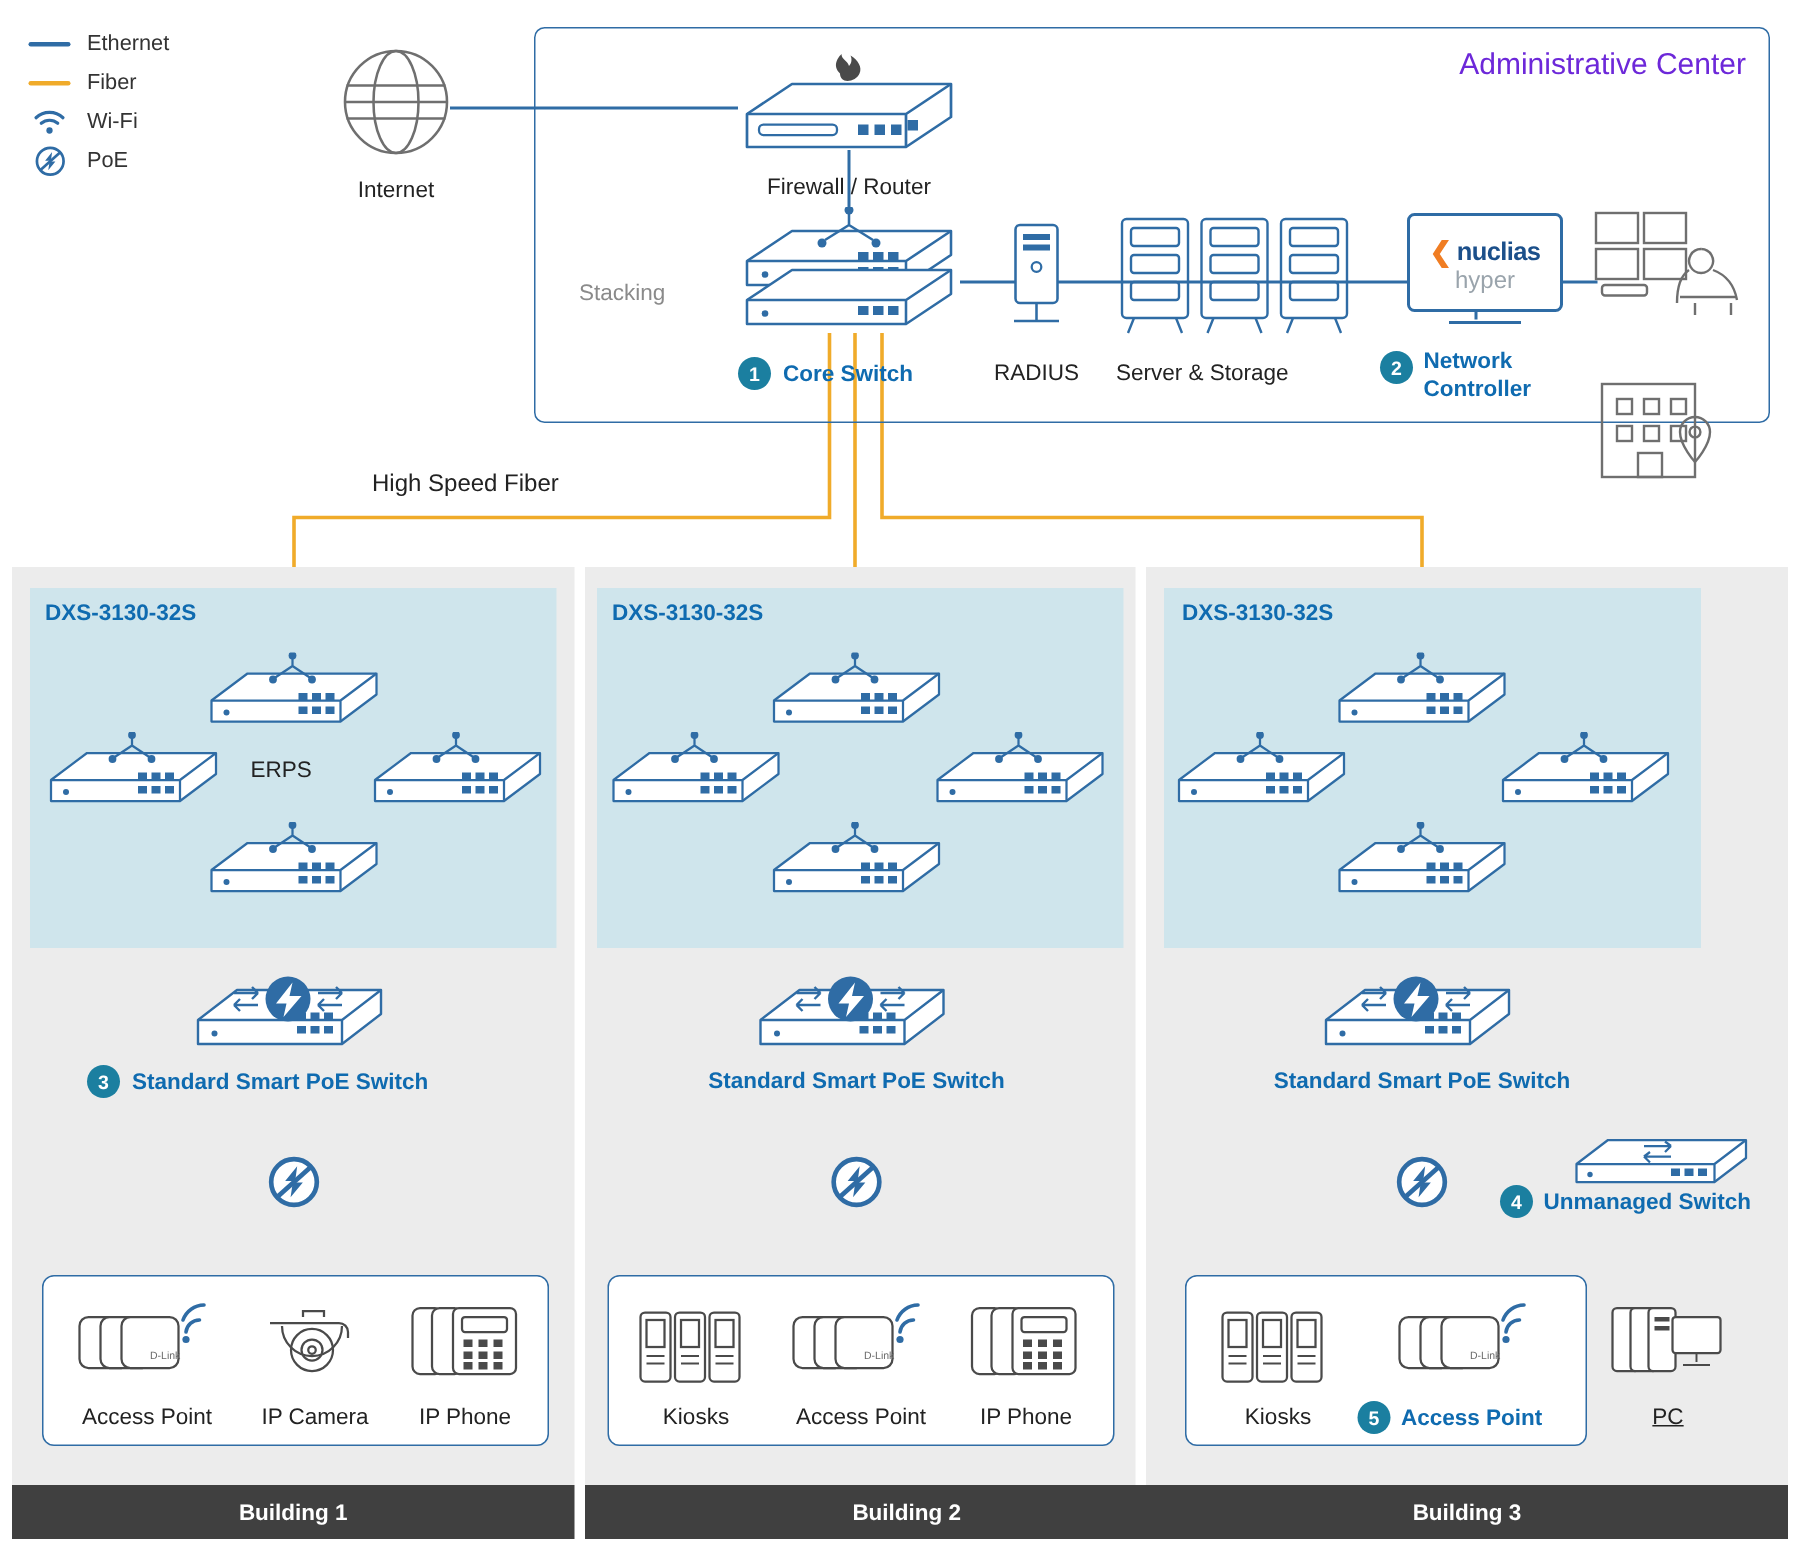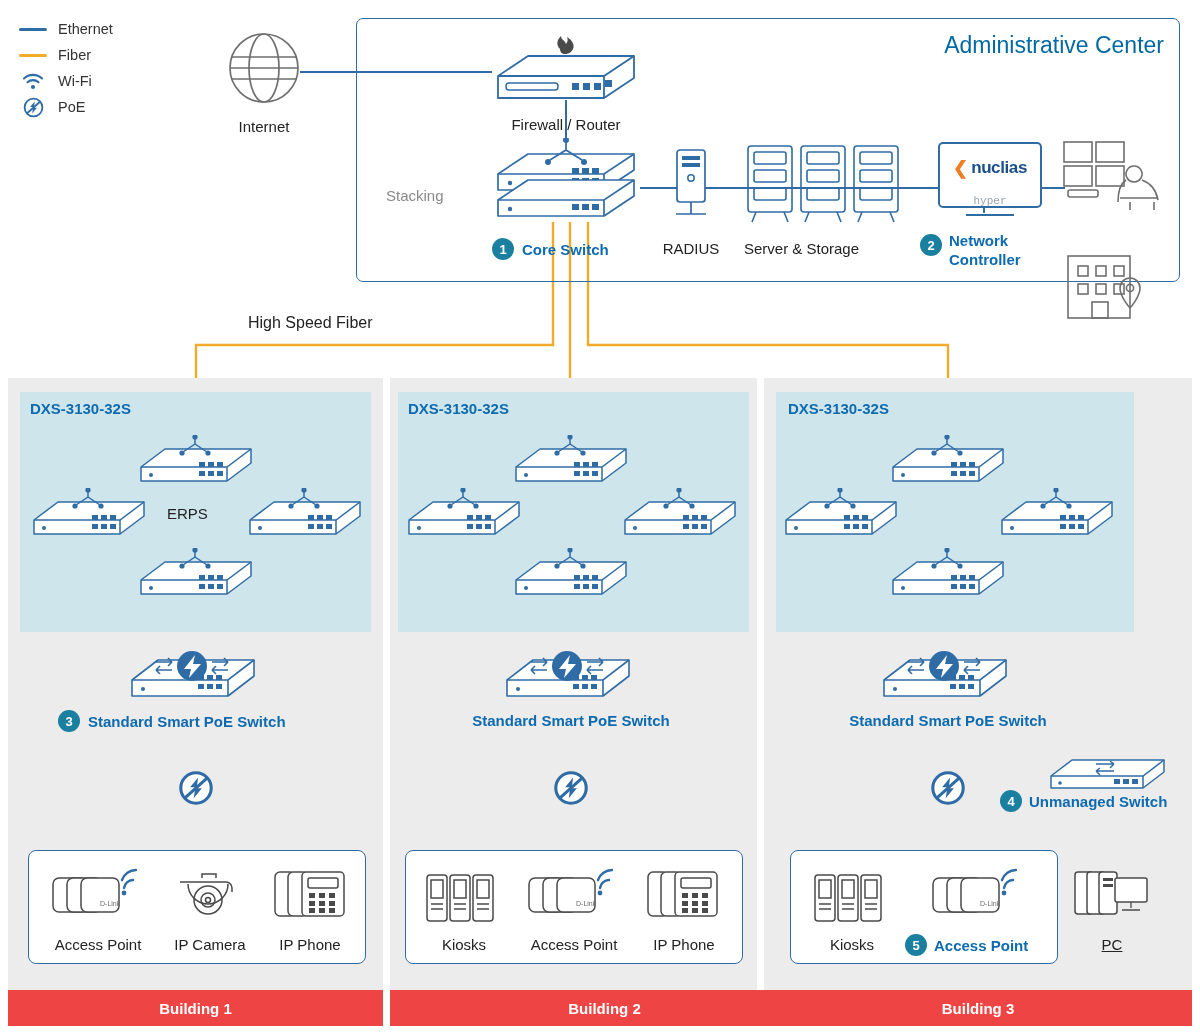--- a/index.html
+++ b/index.html
@@ -13,25 +13,25 @@
   .lbl-dark{color:#222;}
   .title-blue{color:#0f6bb0;font-weight:bold;}
   
   #legend{left:18px;top:18px;width:180px;}
   .legend-row{display:flex;align-items:center;height:22px;margin-bottom:4px;}
   .legend-swatch{width:30px;display:flex;align-items:center;justify-content:center;margin-right:10px;}
   .line-sw{width:28px;height:3px;border-radius:2px;}
   .legend-text{font-size:14.5px;color:#333;}
   
   #admin-box{left:356px;top:18px;width:822px;height:262px;border:1.5px solid #2f6ca5;border-radius:7px;}
-  #admin-title{right:36px;top:32px;font-size:23px;color:#0369a1;}
+  #admin-title{right:36px;top:32px;font-size:20px;color:#6d28d9;}
   
   .bld-outer{background:#ececec;}
   .bld-inner{background:#cfe5ec;}
-  .bld-footer{background:#ef4444;color:#fff;font-weight:bold;font-size:15px;
+  .bld-footer{background:#404040;color:#fff;font-weight:bold;font-size:15px;
     display:flex;align-items:center;justify-content:center;}
   .dev-box{border:1.5px solid #2f6ca5;border-radius:8px;background:#fff;}
   
   .badge{width:22px;height:22px;border-radius:50%;background:#1b7fa0;color:#fff;
     font-size:13px;font-weight:bold;display:flex;align-items:center;justify-content:center;}
   svg{display:block;}
 </style>
 </head>
 <body>
 
@@ -238,21 +238,21 @@
 
 <svg class="abs" style="left:936px;top:140px;" width="108" height="82" viewBox="0 0 108 82">
   <rect x="3" y="3" width="102" height="64" rx="4" fill="#fff" stroke="#2f6ca5" stroke-width="2"></rect>
   <path d="M48,67 L48,73 M30,75 L78,75" stroke="#2f6ca5" stroke-width="2" fill="none"></path>
 </svg>
 <div class="abs" style="left:946px;top:158px;width:88px;text-align:center;">
   <div style="display:flex;align-items:center;justify-content:center;gap:3px;">
     <span style="color:#f07d23;font-size:18px;font-weight:bold;line-height:1;">❮</span>
     <span style="color:#1b4f8a;font-size:17px;font-weight:bold;letter-spacing:-.4px;">nuclias</span>
   </div>
-  <div style="color:#9aa4ac;font-size:11px;margin-top:17px;font-family:Liberation Mono, monospace;">hyper</div>
+  <div style="color:#9aa4ac;font-size:16px;margin-top:1px;">hyper</div>
 </div>
 <div class="abs" style="left:920px;top:232px;width:146px;display:flex;align-items:flex-start;gap:7px;">
   <span class="badge" style="flex:0 0 22px;margin-top:2px;">2</span>
   <span class="lbl title-blue" style="white-space:normal;line-height:1.25;width:100px;">Network Controller</span>
 </div>
 
 <svg class="abs" style="left:1062px;top:140px;" width="104" height="72" viewBox="0 0 104 72">
   <g fill="none" stroke="#6f6f6f" stroke-width="1.6">
     <rect x="2" y="2" width="28" height="20"></rect>
       <rect x="34" y="2" width="28" height="20"></rect>

